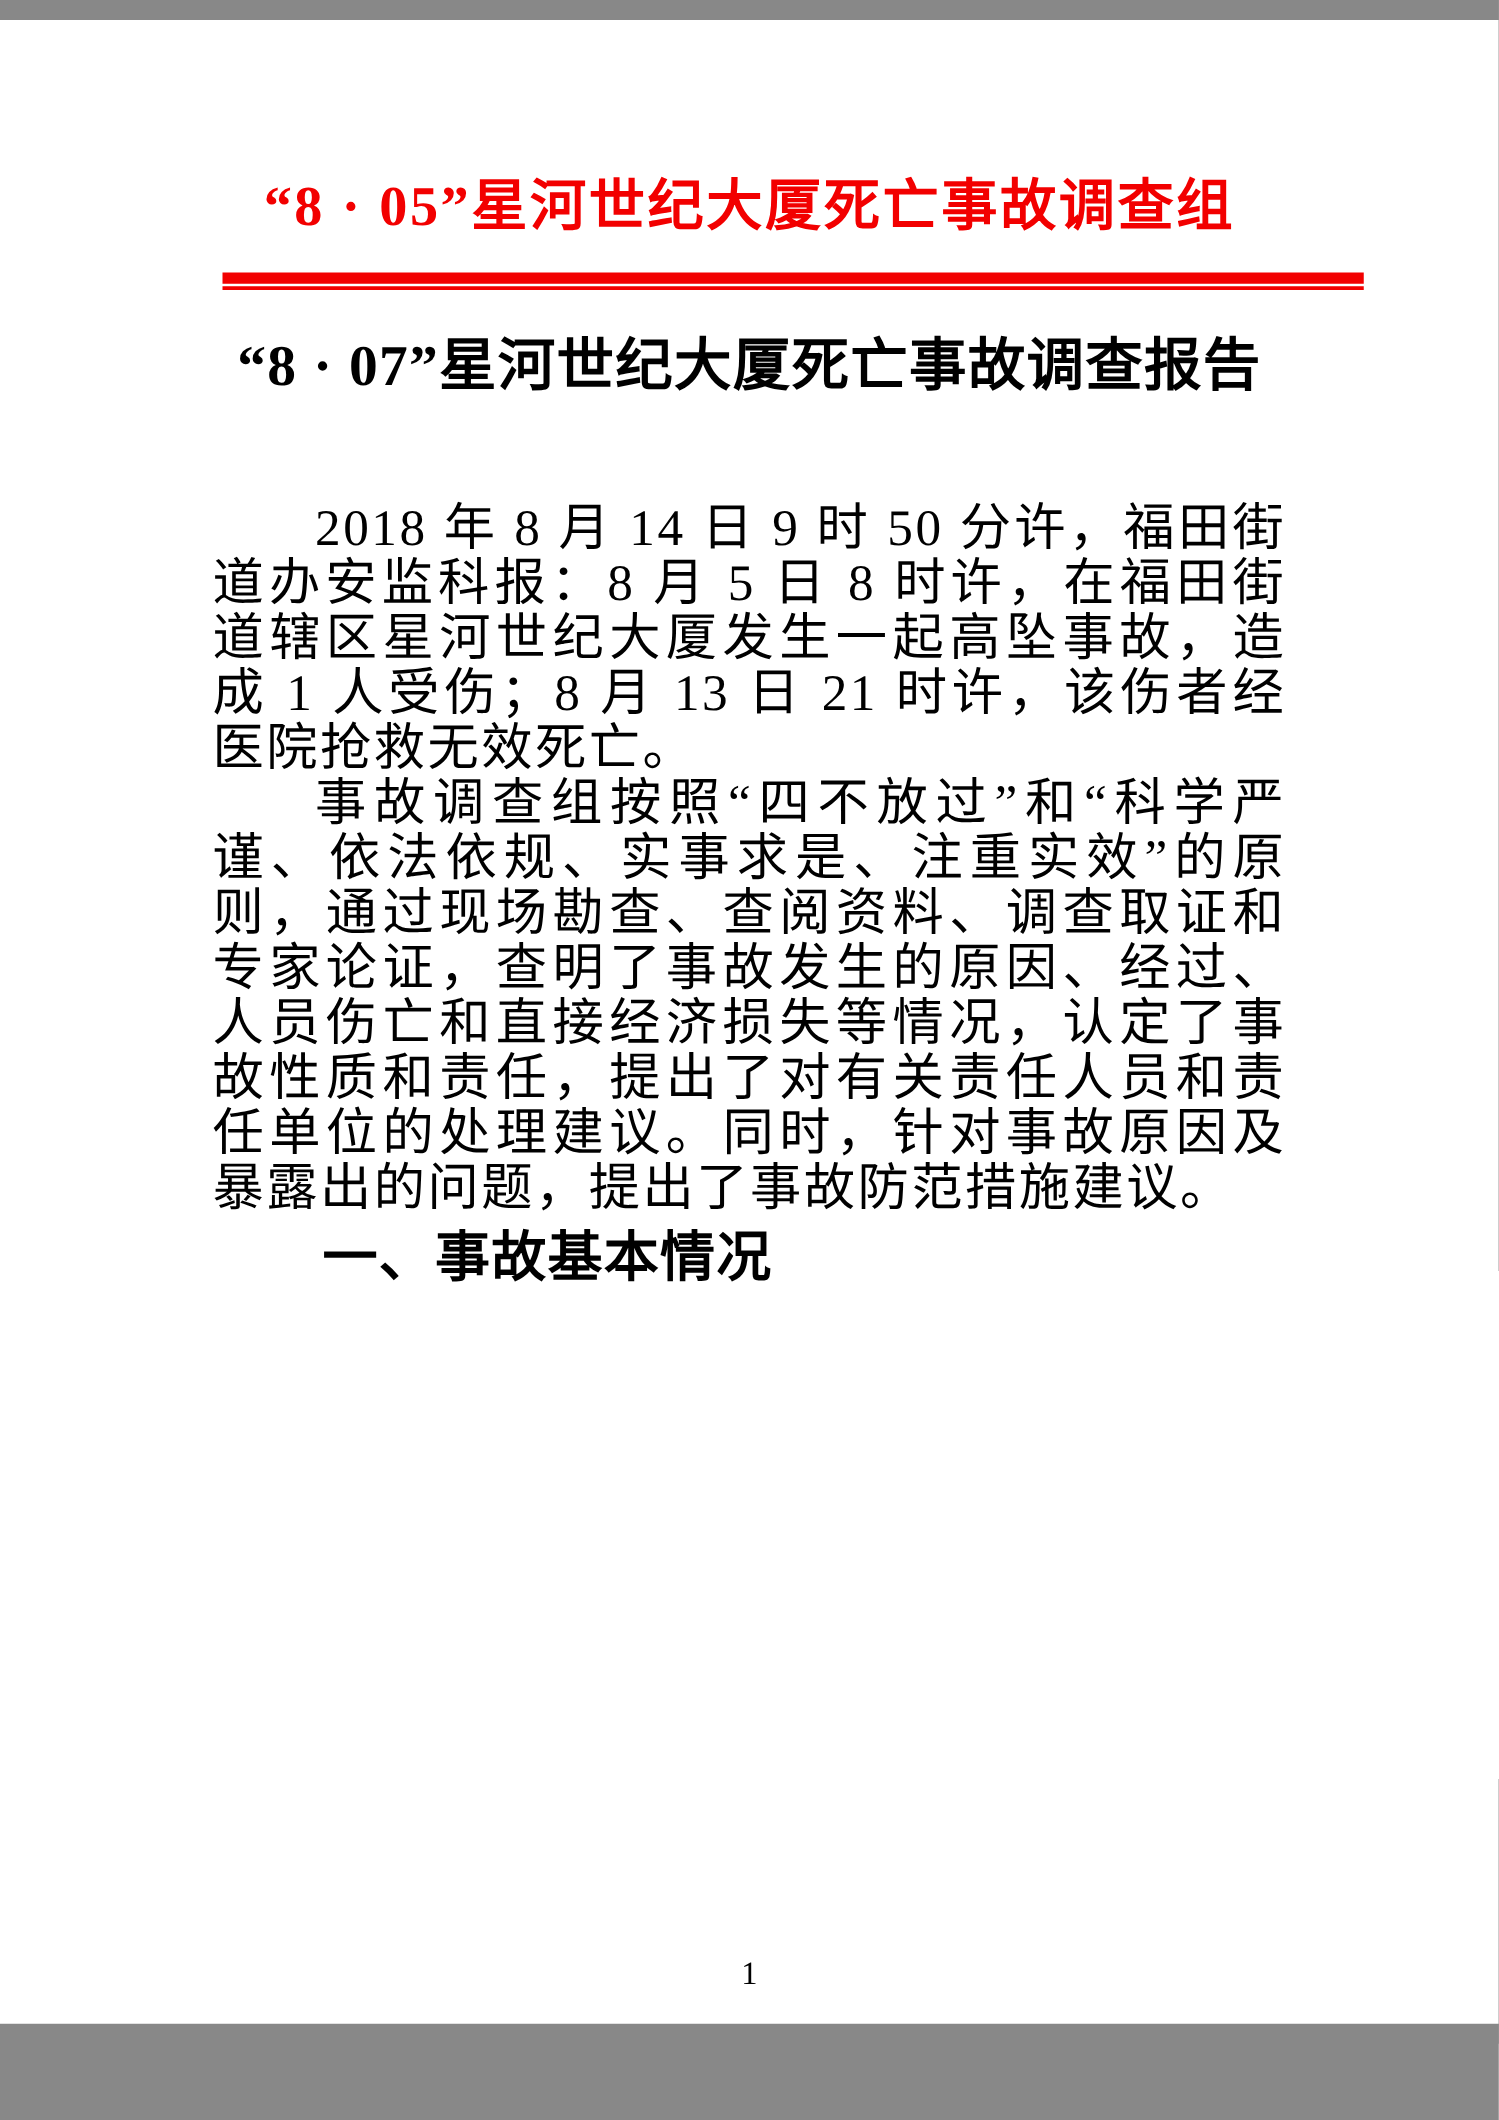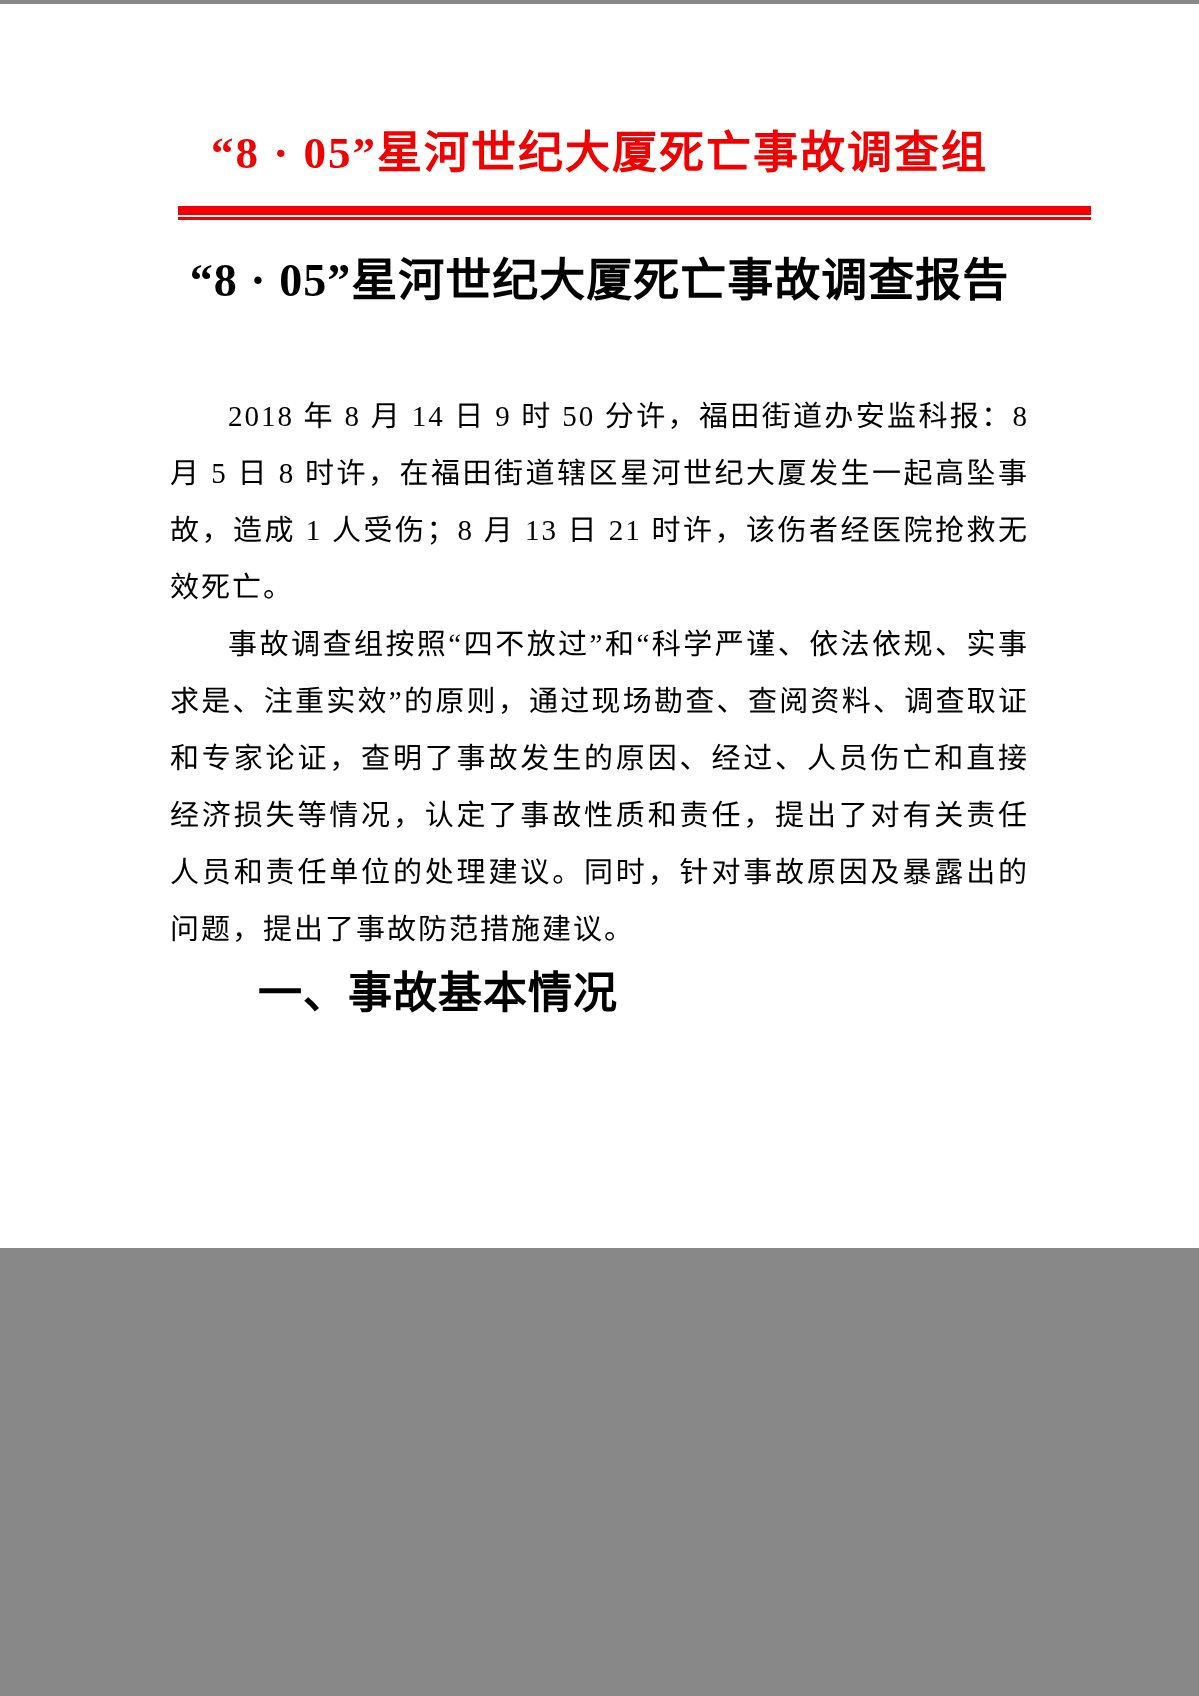--- a/index.html
+++ b/index.html
@@ -4,22 +4,22 @@
 <style>
   :root{
     --accent:#f20000;
     --ink:#000000;
     --paper:#ffffff;
   }
   html,body{margin:0;padding:0;background:#888;}
   .page{
     position:relative;
     width:1199px;
-    height:1244px;
-    margin:4px auto;
+    height:1603px;
+    margin:16px auto;
     background:var(--paper);
     box-sizing:border-box;
     padding:118px 170px 16px 170px;
     overflow:hidden;
     font-family:"Liberation Serif","DejaVu Serif",serif;
     color:var(--ink);
   }
   .org-title{
     text-align:center;
     color:var(--accent);
@@ -44,22 +44,22 @@
     font-weight:bold;
     line-height:62px;
     letter-spacing:1px;
     white-space:nowrap;
   }
   .body-text{
     margin-top:76px;
   }
   .body-text p{
     margin:0;
-    font-size:29px;
-    line-height:57px;
+    font-size:41px;
+    line-height:44px;
     letter-spacing:2px;
     text-align:justify;
     text-indent:2em;
   }
   .section-heading{
     margin:6px 0 0 0;
     font-family:"Liberation Sans","DejaVu Sans",sans-serif;
     font-size:44px;
     line-height:57px;
     text-indent:2em;
@@ -87,21 +87,21 @@
 </style>
 </head>
 <body>
 
 <div class="page">
 
   <div class="org-title">“8 · 05”星河世纪大厦死亡事故调查组</div>
 
   <div class="double-rule"></div>
 
-  <h1 class="doc-title">“8 · 05”星河世纪大厦死亡事故调查报告</h1>
+  <h1 class="doc-title">“8 · 07”星河世纪大厦死亡事故调查报告</h1>
 
   <div class="body-text">
 
     <p>2018 年 8 月 14 日 9 时 50 分许，福田街道办安监科报：8 月 5 日 8 时许，在福田街道辖区星河世纪大厦发生一起高坠事故，造成 1 人受伤；8 月 13 日 21 时许，该伤者经医院抢救无效死亡。</p>
 
 
     <p>事故调查组按照“四不放过”和“科学严谨、依法依规、实事求是、注重实效”的原则，通过现场勘查、查阅资料、调查取证和专家论证，查明了事故发生的原因、经过、人员伤亡和直接经济损失等情况，认定了事故性质和责任，提出了对有关责任人员和责任单位的处理建议。同时，针对事故原因及暴露出的问题，提出了事故防范措施建议。</p>
 
     <h2 class="section-heading"><span class="hvy">一、事故</span><span class="reg">基本情况</span></h2>
 

